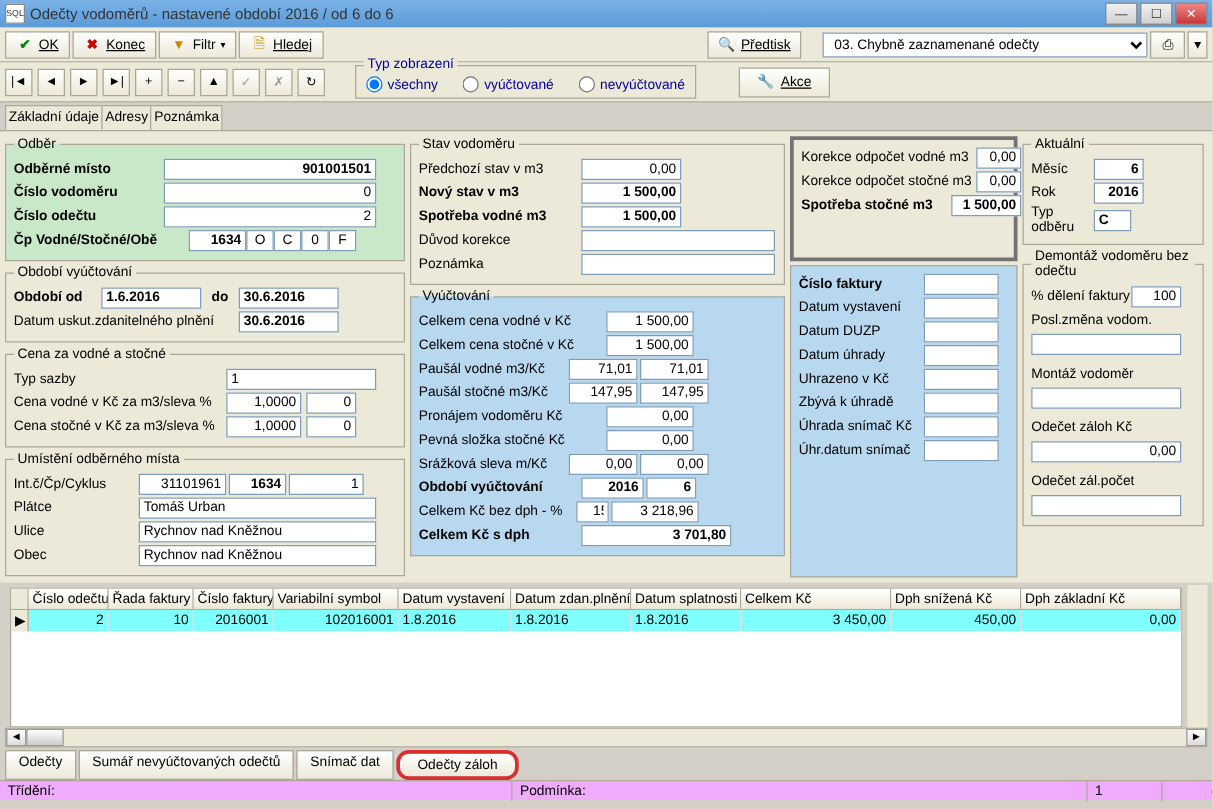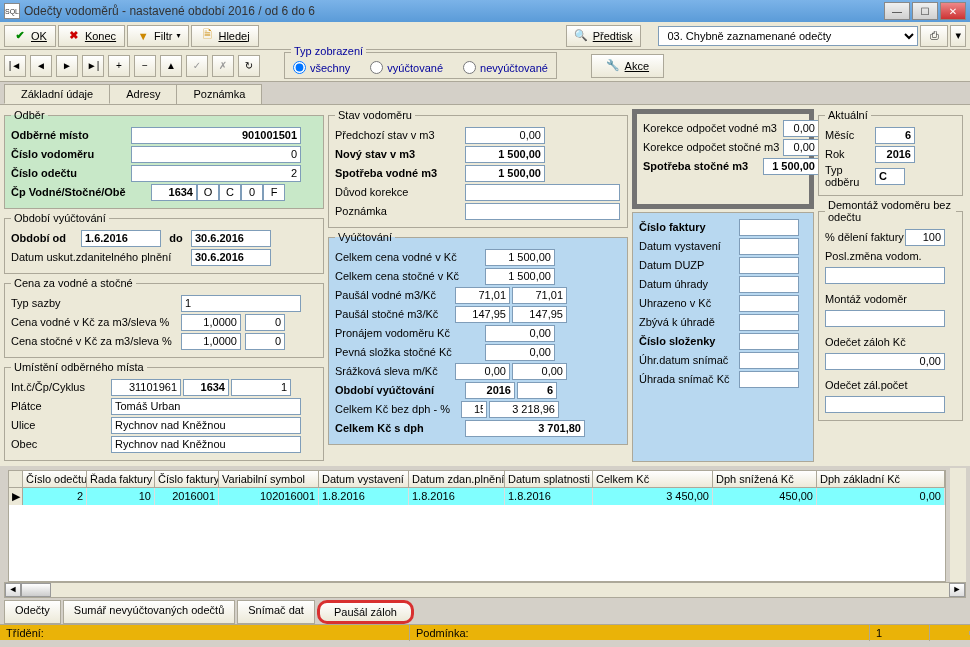--- a/index.html
+++ b/index.html
@@ -22,21 +22,21 @@
 .select-box { border: 1px solid #7f9db9; background: #fff; height: 20px; font-size: 11px; padding: 0 4px; margin-left: 15px; }
 .toolbar2 { height: 32px; background: #ece9d8; border-bottom: 1px solid #aca899; display: flex; align-items: center; padding: 2px 4px; gap: 4px; }
 .nav-btn { width: 22px; height: 22px; border: 1px solid #aca899; background: linear-gradient(#fff,#ece9d8); display: flex; align-items: center; justify-content: center; cursor: pointer; font-size: 10px; }
 .nav-btn.disabled { color: #999; }
 .radio-group { border: 1px solid #aca899; padding: 2px 8px 4px; margin-left: 20px; position: relative; }
 .radio-group legend { position: absolute; top: -8px; left: 6px; background: #ece9d8; padding: 0 3px; font-size: 11px; color: #00009c; }
 .radio-opts { display: flex; gap: 20px; margin-top: 6px; }
 .radio-opt { display: flex; align-items: center; gap: 4px; color: #00009c; }
 .akce-btn { margin-left: 30px; height: 24px; padding: 0 14px; border: 1px solid #aca899; background: linear-gradient(#fff,#ece9d8); display: flex; align-items: center; gap: 5px; cursor: pointer; }
 .tabs { display: flex; margin-top: 2px; padding-left: 4px; }
-.tab { padding: 3px 16px; border: 1px solid #aca899; border-bottom: none; background: #ece9d8; cursor: pointer; margin-right: -1px; font-size: 11px; }
+.tab { padding: 3px 2px; border: 1px solid #aca899; border-bottom: none; background: #ece9d8; cursor: pointer; margin-right: -1px; font-size: 11px; }
 .tab.active { background: #ece9d8; border-bottom: 1px solid #ece9d8; position: relative; z-index: 2; }
 .main-area { background: #ece9d8; border-top: 1px solid #aca899; padding: 4px; height: 362px; display: flex; gap: 4px; }
 .col { display: flex; flex-direction: column; gap: 3px; }
 .col1 { width: 320px; }
 .col2 { width: 300px; }
 .col3 { width: 182px; }
 .col4 { width: 145px; }
 fieldset { border: 1px solid #aca899; padding: 4px 6px 6px; position: relative; }
 fieldset legend { font-size: 11px; padding: 0 3px; color: #000; }
 .row { display: flex; align-items: center; margin: 1px 0; min-height: 18px; }
@@ -49,21 +49,21 @@
 .small-fld { width: 22px; text-align: center; }
 .grid-area { background: #fff; border: 1px solid #aca899; height: 130px; margin: 2px 4px 0; overflow: hidden; }
 .grid-header { display: flex; background: #ece9d8; border-bottom: 1px solid #aca899; }
 .gh { border-right: 1px solid #aca899; padding: 2px 3px; font-size: 11px; background: linear-gradient(#fff,#ece9d8); overflow: hidden; white-space: nowrap; }
 .grid-row { display: flex; background: #80ffff; }
 .gc { border-right: 1px solid #ddd; padding: 2px 3px; font-size: 11px; overflow: hidden; white-space: nowrap; }
 .grid-marker { width: 14px; background: #ece9d8; border-right: 1px solid #aca899; text-align: center; }
 .bottom-tabs { display: flex; padding-left: 4px; margin-top: 2px; }
 .btab { padding: 3px 10px; border: 1px solid #aca899; background: linear-gradient(#fff,#ece9d8); cursor: pointer; margin-right: 2px; font-size: 11px; }
 .btab.highlight { border: 3px solid #d83030; border-radius: 10px; padding: 3px 14px; }
-.statusbar { height: 16px; background: #eab308; border-top: 1px solid #aca899; display: flex; align-items: center; font-size: 11px; }
+.statusbar { height: 16px; background: #f0abfc; border-top: 1px solid #aca899; display: flex; align-items: center; font-size: 11px; }
 .sb-sect { border-right: 1px solid #aca899; padding: 2px 6px; }
 .scrollbar-h { height: 16px; background: #ece9d8; border: 1px solid #aca899; margin: 0 4px; display: flex; }
 .sb-arrow { width: 16px; background: linear-gradient(#fff,#ddd); border: 1px solid #999; text-align: center; font-size: 9px; cursor: pointer; }
 .sb-thumb { width: 30px; background: linear-gradient(#fff,#ccc); border: 1px solid #999; }
 .scrollbar-v { width: 16px; background: #ece9d8; }
 </style>
 </head>
 <body>
 
 <div class="titlebar">
@@ -295,21 +295,21 @@
           <input class="fld" style="width: 70px; margin-left: 2px;" value="3 218,96">
         </div>
       <div class="row">
           <span class="lbl bold" style="width:130px">Celkem Kč s dph</span>
           <input class="fld bold" style="width: 120px;" value="3 701,80">
         </div>
     </fieldset>
   </div>
 
   <div class="col col3">
-    <div style="border:5px solid #737373;padding:4px 6px 21px;height:100px">
+    <div style="border:3px solid #737373;padding:4px 6px 21px;height:100px">
       <div class="row">
           <span class="lbl" style="width:140px">Korekce odpočet vodné m3</span>
           <input class="fld" style="width: 36px;" value="0,00">
         </div>
       <div class="row">
           <span class="lbl" style="width:140px">Korekce odpočet stočné m3</span>
           <input class="fld" style="width: 36px;" value="0,00">
         </div>
       <div class="row">
           <span class="lbl bold" style="width:120px">Spotřeba stočné m3</span>
@@ -335,29 +335,25 @@
         </div>
       <div class="row">
           <span class="lbl" style="width:100px">Uhrazeno v Kč</span>
           <input class="fld" style="width: 60px;">
         </div>
       <div class="row">
           <span class="lbl" style="width:100px">Zbývá k úhradě</span>
           <input class="fld" style="width: 60px;">
         </div>
       <div class="row">
-          <span class="lbl bold" style="width:100px">Číslo složenky</span>
+          <span class="lbl" style="width:100px">Úhrada snímač Kč</span>
           <input class="fld" style="width: 60px;">
         </div>
       <div class="row">
           <span class="lbl" style="width:100px">Úhr.datum snímač</span>
-          <input class="fld" style="width: 60px;">
-        </div>
-      <div class="row">
-          <span class="lbl" style="width:100px">Úhrada snímač Kč</span>
           <input class="fld" style="width: 60px;">
         </div>
     </div>
   </div>
 
   <div class="col col4">
     <fieldset>
       <legend>Aktuální</legend>
       <div class="row">
           <span class="lbl" style="width:50px">Měsíc</span>
@@ -441,21 +437,21 @@
   <div class="sb-arrow">◄</div>
   <div class="sb-thumb"></div>
   <div style="flex:1"></div>
   <div class="sb-arrow">►</div>
 </div>
 
 <div class="bottom-tabs">
   <div class="btab">Odečty</div>
   <div class="btab">Sumář nevyúčtovaných odečtů</div>
   <div class="btab">Snímač dat</div>
-  <div class="btab highlight">Paušál záloh</div>
+  <div class="btab highlight">Odečty záloh</div>
 </div>
 
 <div class="statusbar">
   <div class="sb-sect" style="width:410px">Třídění:</div>
   <div class="sb-sect" style="flex:1">Podmínka:</div>
   <div class="sb-sect" style="width:60px">1</div>
   <div class="sb-sect" style="width:40px"></div>
 </div>
 
 </body></html>

